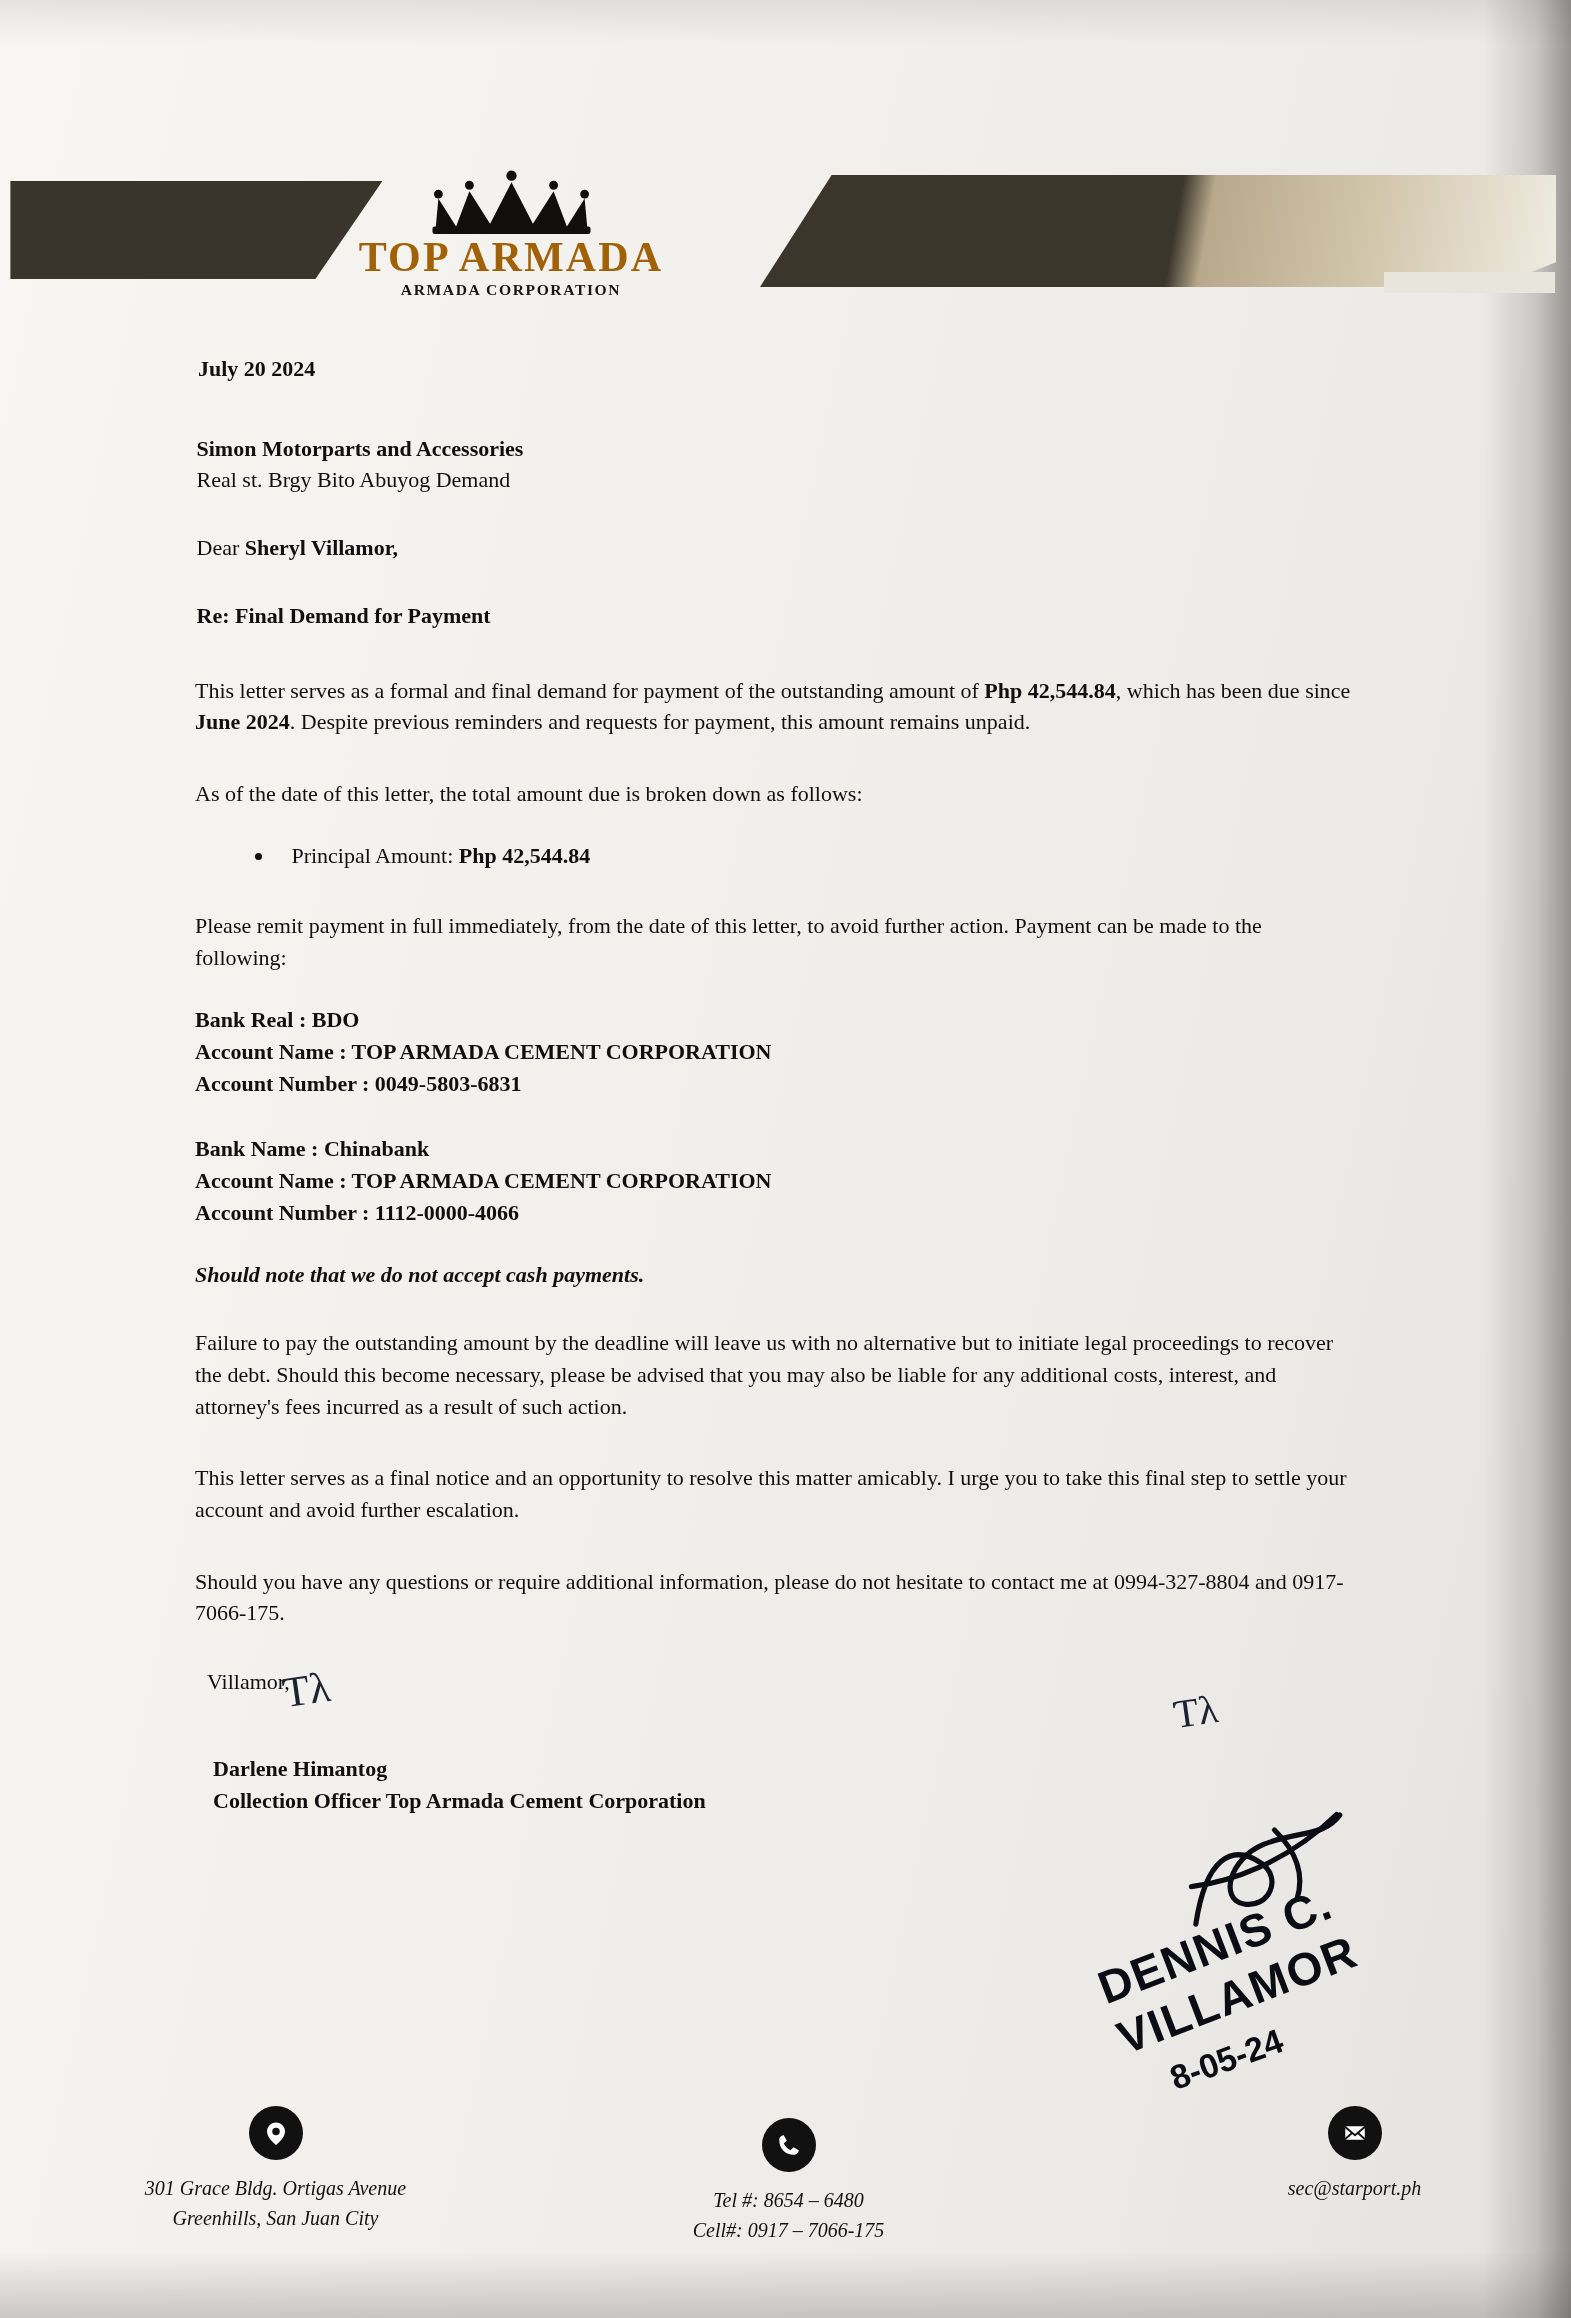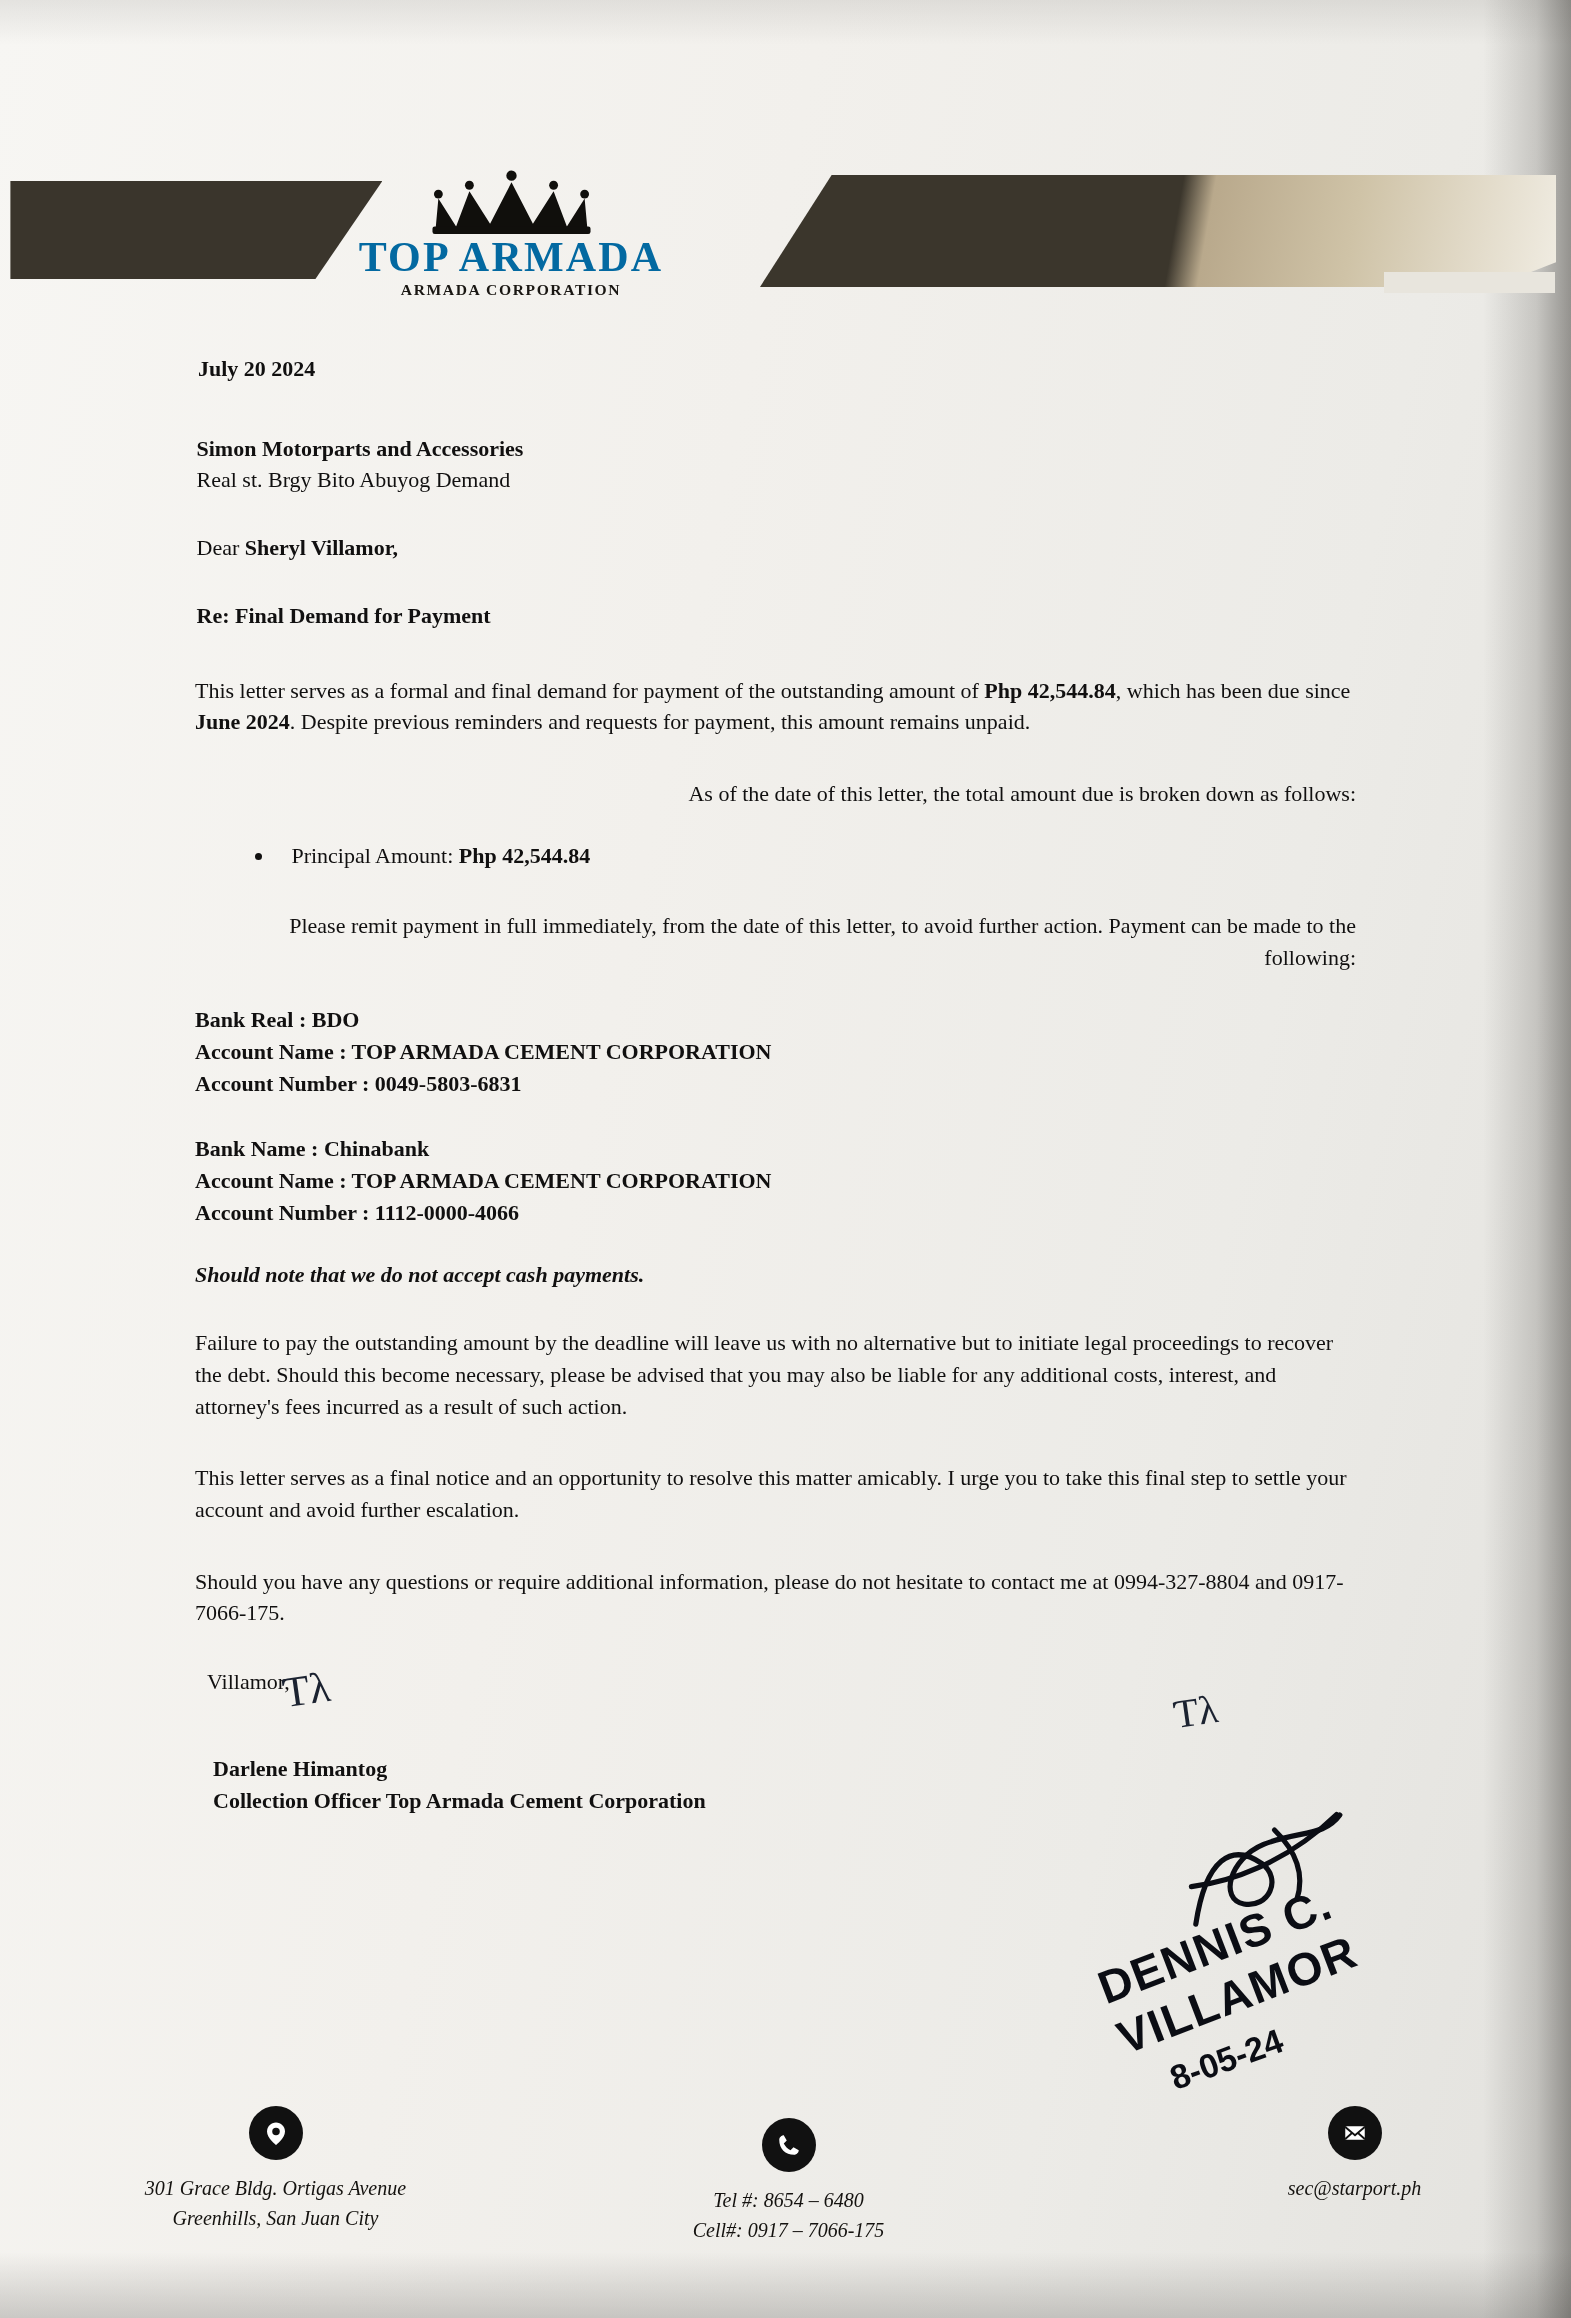--- a/index.html
+++ b/index.html
@@ -100,21 +100,21 @@
     position: relative;
     margin: 0 auto 1.5px auto;
     width: 171px;
   }
   .crown svg { display:block; margin: 0 auto; }
   .brand-name {
     font-family: "Liberation Serif", serif;
     font-size: 42px;
     letter-spacing: 2.2px;
     font-weight: 700;
-    color: #0369a1;
+    color: #a16207;
     line-height: 1.02;
   }
   .brand-sub {
     font-family: "Liberation Serif", serif;
     font-size: 15.6px;
     letter-spacing: 1.6px;
     font-weight: 700;
     color: #1a1713;
     margin-top: 2.2px;
   }
@@ -154,21 +154,21 @@
   .subject {
     margin: 0 0 46px 1.5px;
     font-size: 22px;
     font-weight: 700;
   }
   .para {
     margin: 0 0 40px 0;
     font-size: 22px;
     line-height: 1.44;
   }
-  .para.tight { margin-bottom: 30px; text-align: right; }
+  .para.tight { margin-bottom: 30px; }
   .bullets {
     margin: 0 0 39px 0;
     padding: 0 0 0 80px;
     list-style: disc;
   }
   .bullets li {
     font-size: 22px;
     line-height: 1.45;
     padding-left: 16.4px;
   }

